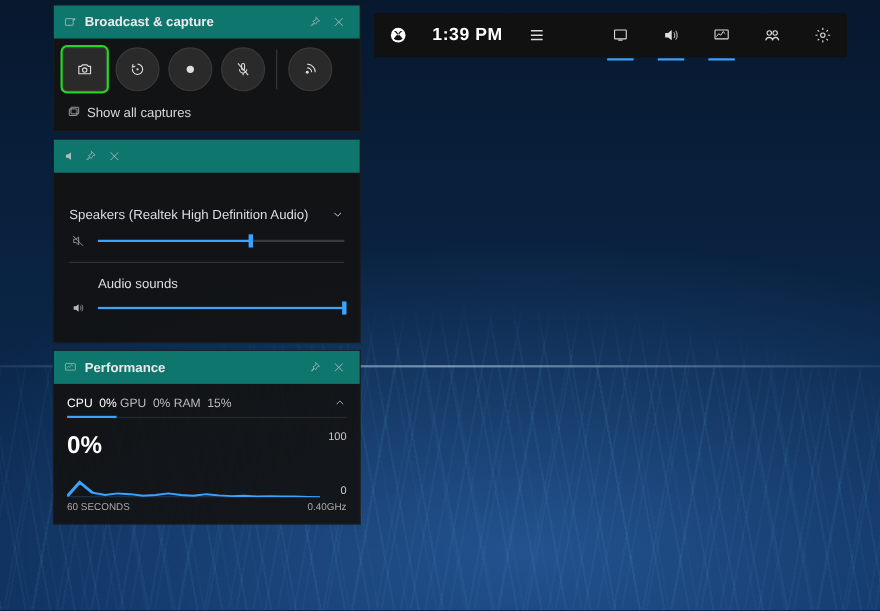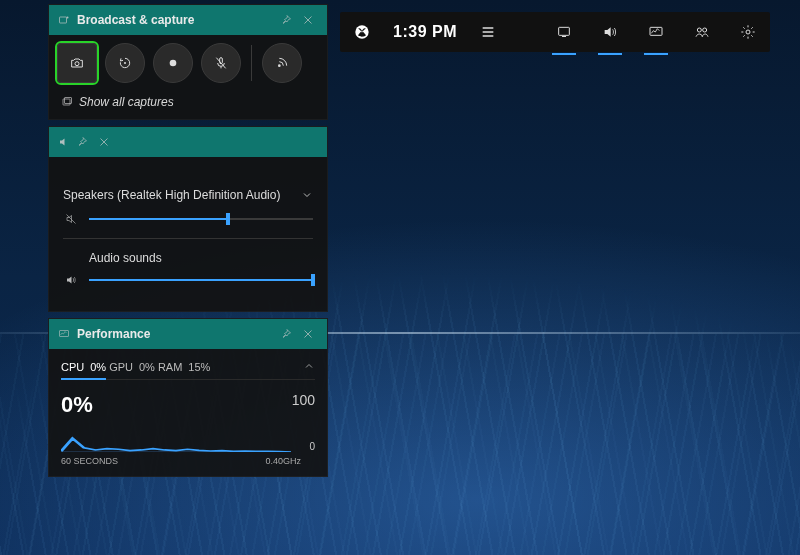--- a/index.html
+++ b/index.html
@@ -73,21 +73,21 @@
   
   .cap-body { padding: 8px; }
   .cap-row { display: flex; align-items: center; gap: 8px; }
   .cap-btn {
     width: 40px; height: 40px; border-radius: 50%;
     background: #2a2a2a; display: flex; align-items: center; justify-content: center;
     border: 1px solid #3a3a3a;
   }
   .cap-btn.selected { outline: 2px solid #29d329; border-radius: 4px; }
   .cap-sep { width: 1px; height: 36px; background: #3a3a3a; margin: 0 2px; }
-  .show-all { margin-top: 10px; display: flex; align-items: center; gap: 6px; color: #d8d8d8; font-size: 12px; padding: 2px 4px; font-style: italic; }
+  .show-all { margin-top: 10px; display: flex; align-items: center; gap: 6px; color: #d8d8d8; font-size: 12px; padding: 2px 4px; }
 
   
   .audio-body { padding: 10px 14px 18px; margin-top: 21px; }
   .audio-row { display: flex; align-items: center; justify-content: space-between; margin-bottom: 10px; }
   .aud-title { color: #ddd; font-size: 12px; }
   .slider-row { display: flex; align-items: center; gap: 10px; margin: 8px 0 6px; }
   .slider {
     position: relative; flex: 1; height: 14px;
   }
   .slider .track {
@@ -105,24 +105,24 @@
 
   
   .perf-body { padding: 6px 12px 10px; }
   .tabs { display: flex; gap: 3px; align-items: center; border-bottom: 1px solid #2a2a2a; }
   .tab { padding: 6px 0; color: #bcbcbc; font-size: 11px; display: flex; gap: 6px; position: relative; }
   .tab.active { color: #fff; }
   .tab.active::after { content:""; position:absolute; bottom:-1px; left:0; right:0; height:2px; background:#3aa2ff; }
   .tabs .chev { margin-left: auto; opacity: .8; }
   .chart-wrap { position: relative; height: 78px; margin-top: 8px; }
   .big-pct { position: absolute; top: 4px; left: 0; font-size: 22px; font-weight: 800; }
-  .y100 { position: absolute; top: 4px; right: 0; font-size: 14px; color: #ccc; }
+  .y100 { position: absolute; top: 4px; right: 0; font-size: 10px; color: #ccc; }
   .y0   { position: absolute; bottom: 14px; right: 0; font-size: 10px; color: #ccc; }
   .x-left { position: absolute; bottom: 0; left: 0; font-size: 9px; color: #aaa; }
-  .x-right{ position: absolute; bottom: 0; right: 14px; font-size: 9px; color: #aaa; margin-top: 41px; }
+  .x-right{ position: absolute; bottom: 0; right: 0; font-size: 9px; color: #aaa; margin-top: 41px; }
   svg.spark { position: absolute; left: 0; right: 24px; top: 30px; height: 34px; width: calc(100% - 24px); }
   svg.spark polyline { fill: none; stroke: #3aa2ff; stroke-width: 1.5; }
   svg.spark .base { stroke: #2a4a70; stroke-width: 1; }
 
   .svg-ico { width: 16px; height: 16px; }
   .svg-ico-s { width: 12px; height: 12px; }
 </style>
 </head>
 <body>
 

